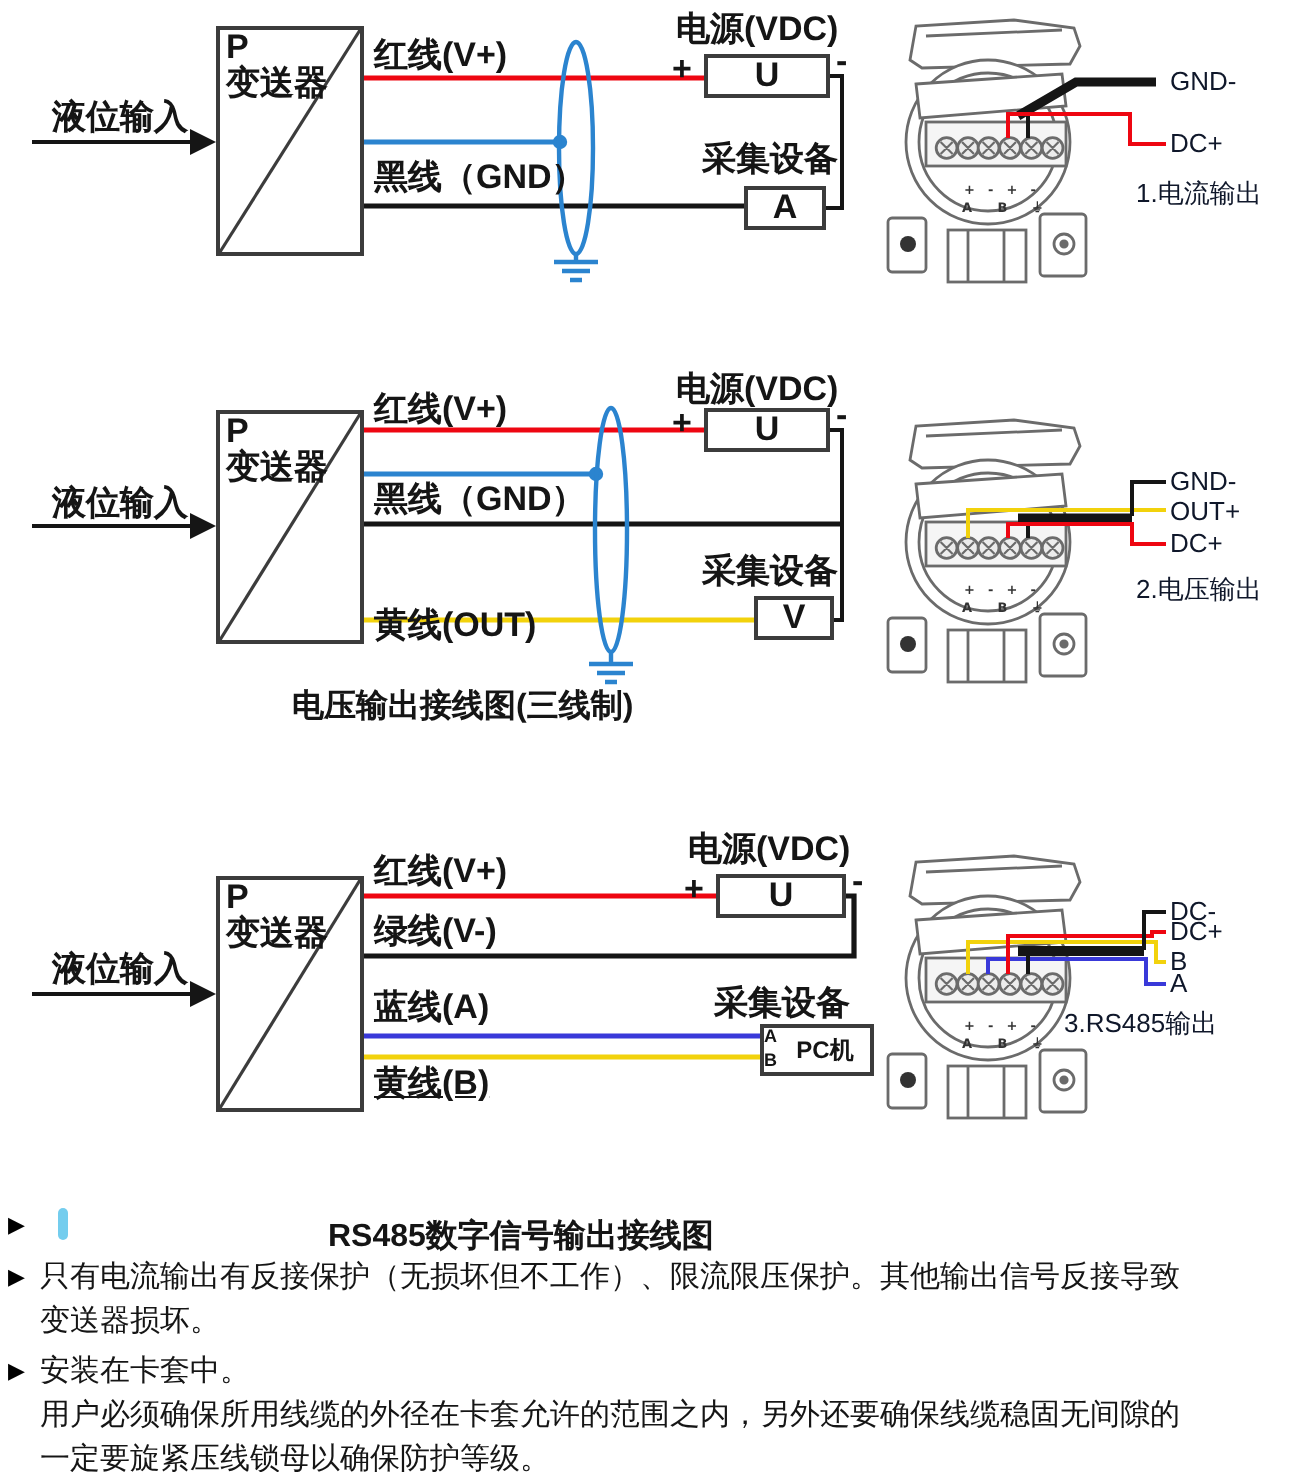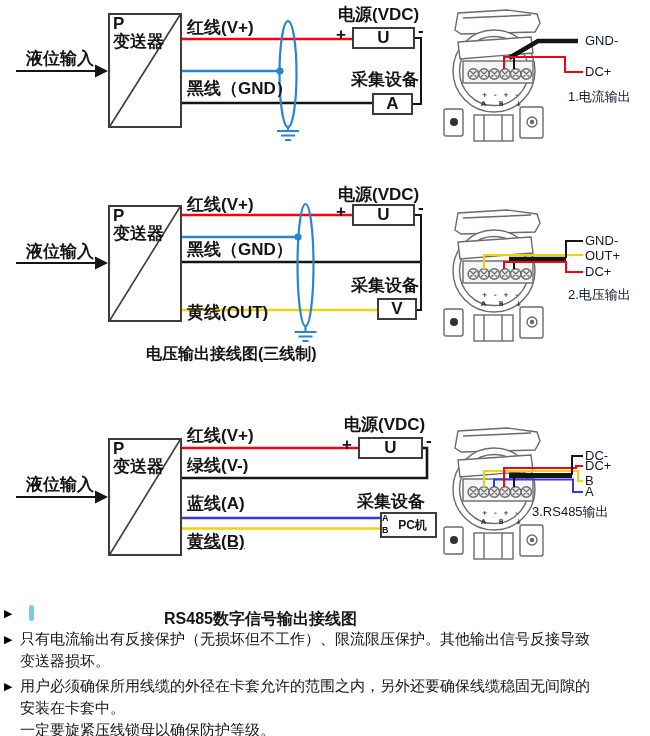--- a/index.html
+++ b/index.html
@@ -223,21 +223,21 @@
       <span class="marker">▶</span>
       <span class="shield-sample"></span>
     </div>
     <div class="note m2">
       <span class="marker">▶</span>
       <div>只有电流输出有反接保护（无损坏但不工作）、限流限压保护。其他输出信号反接导致</div>
       <div>变送器损坏。</div>
     </div>
     <div class="note m3">
       <span class="marker">▶</span>
+      <div>安装在卡套中。</div>
       <div>用户必须确保所用线缆的外径在卡套允许的范围之内，另外还要确保线缆稳固无间隙的</div>
-      <div>安装在卡套中。</div>
     </div>
     <div class="note">
       <div>一定要旋紧压线锁母以确保防护等级。</div>
     </div>
   </div>
 
 </div>
 
 </body></html>

